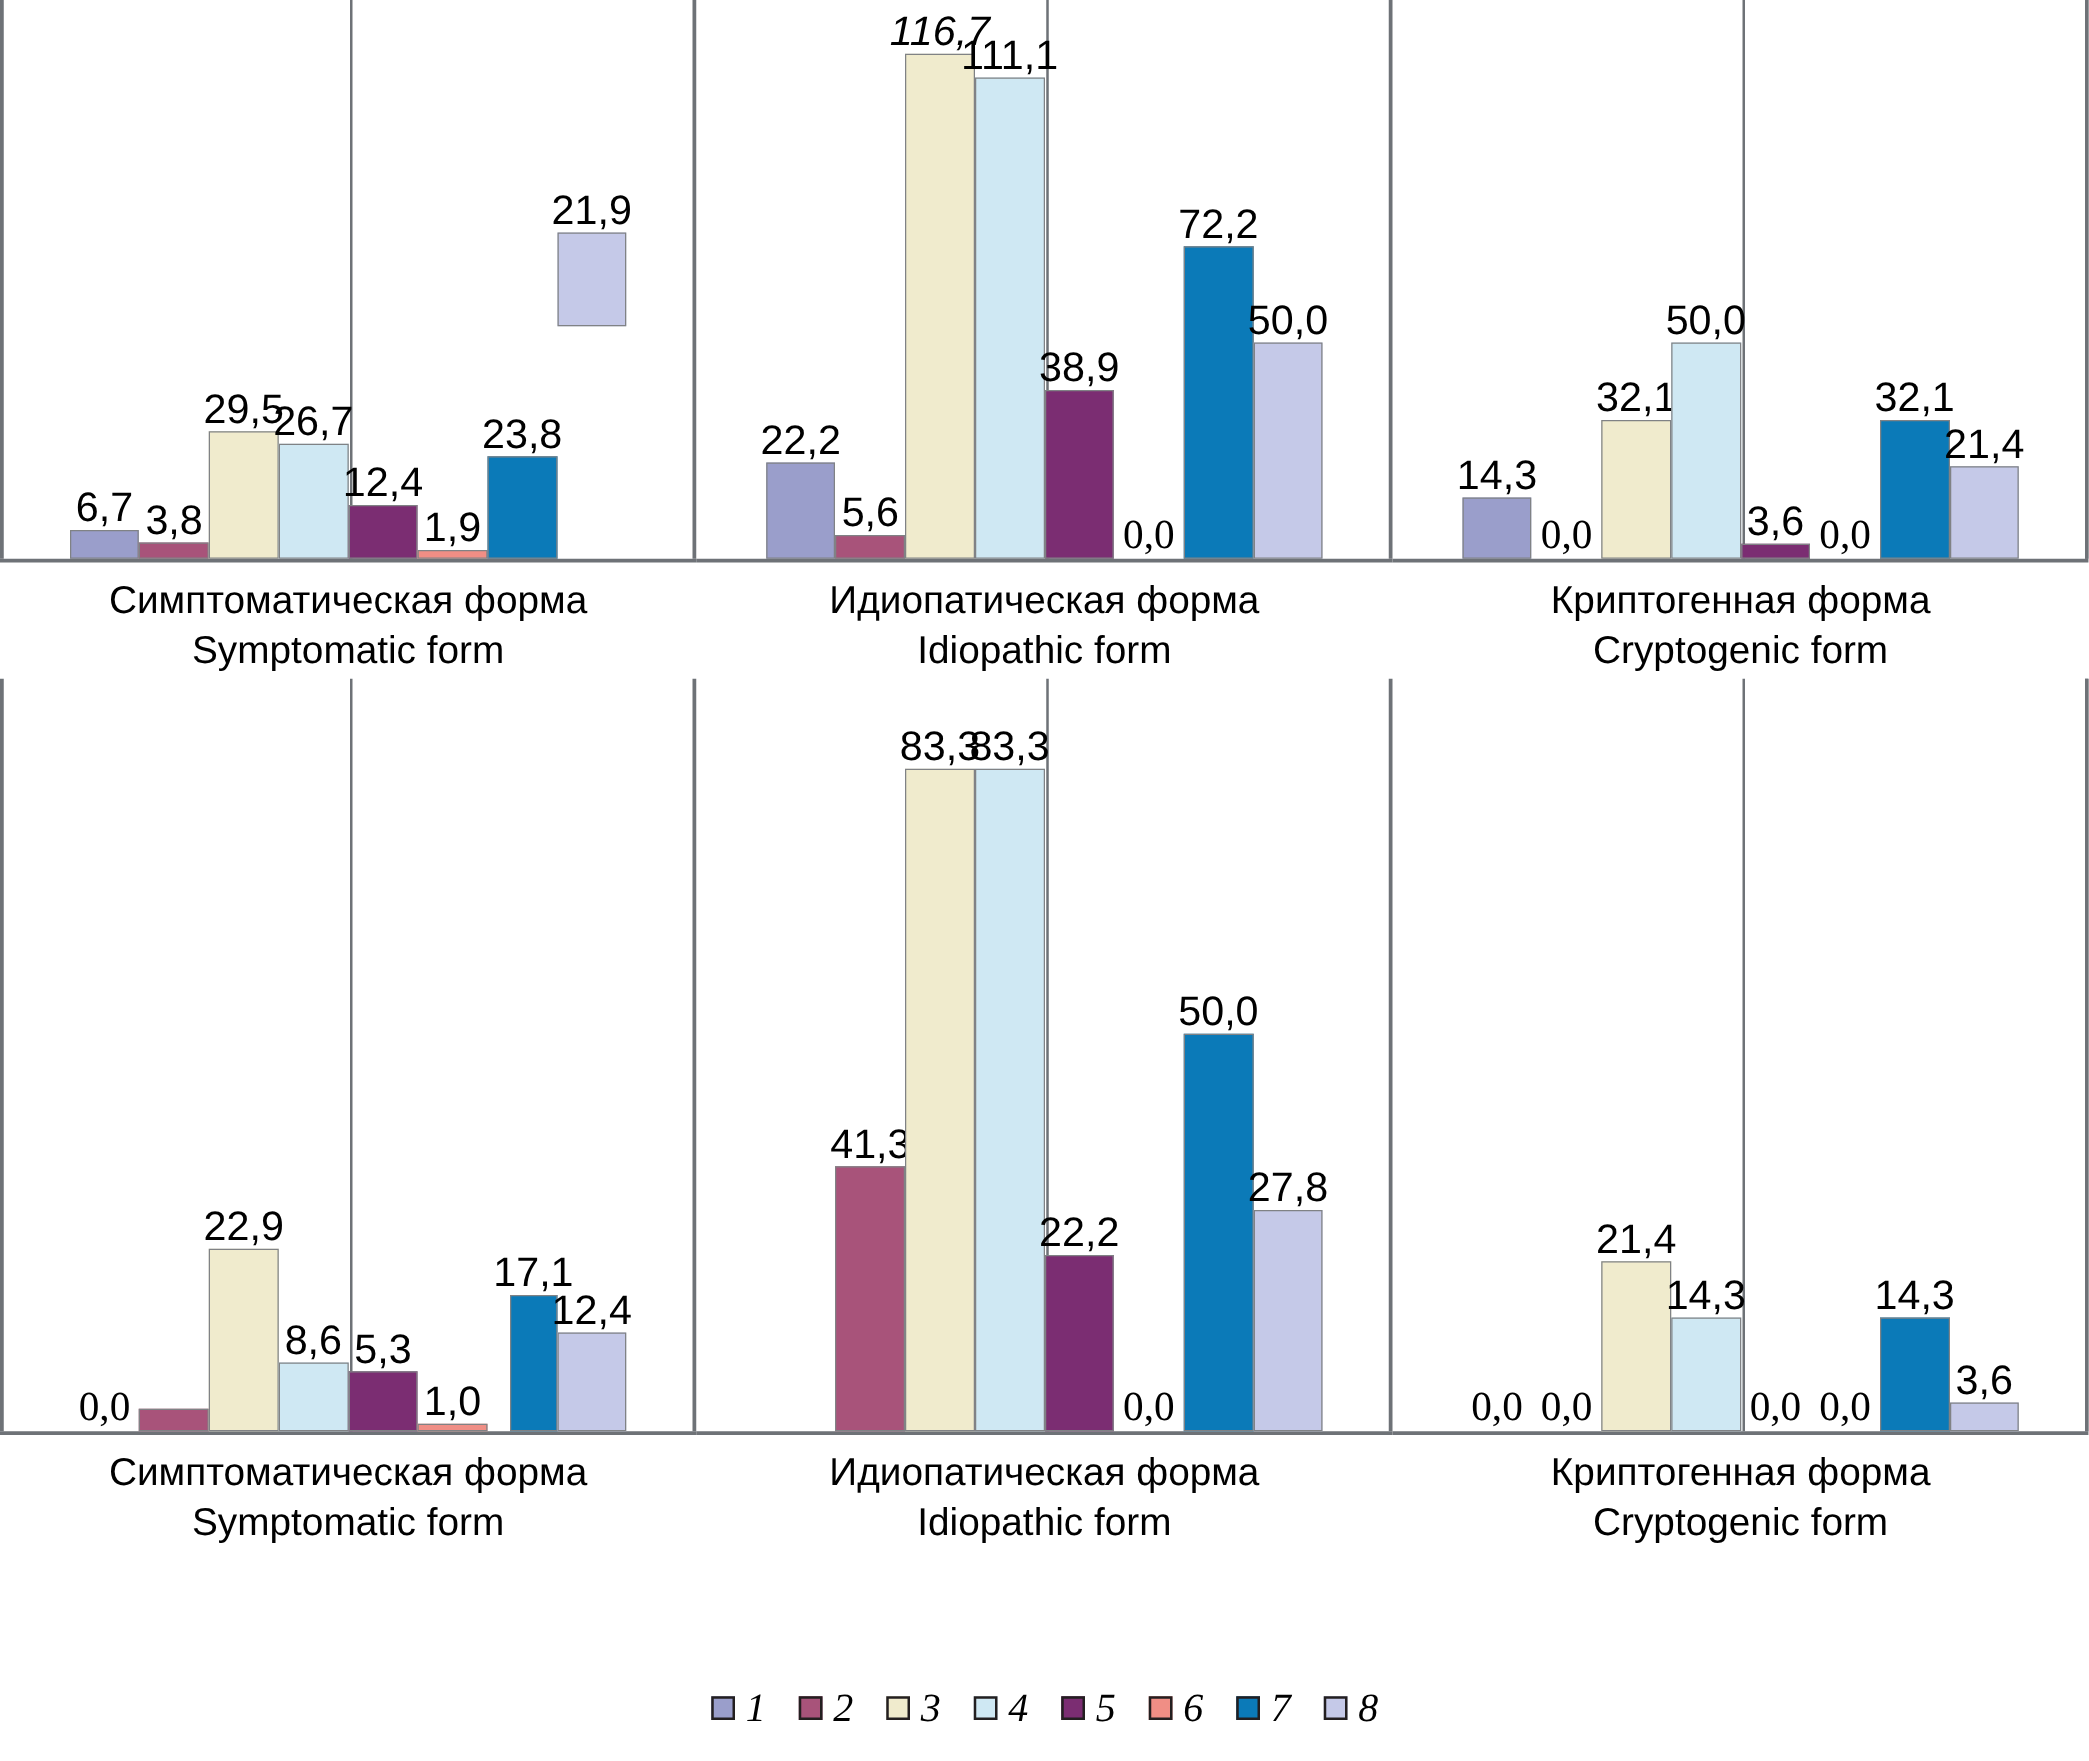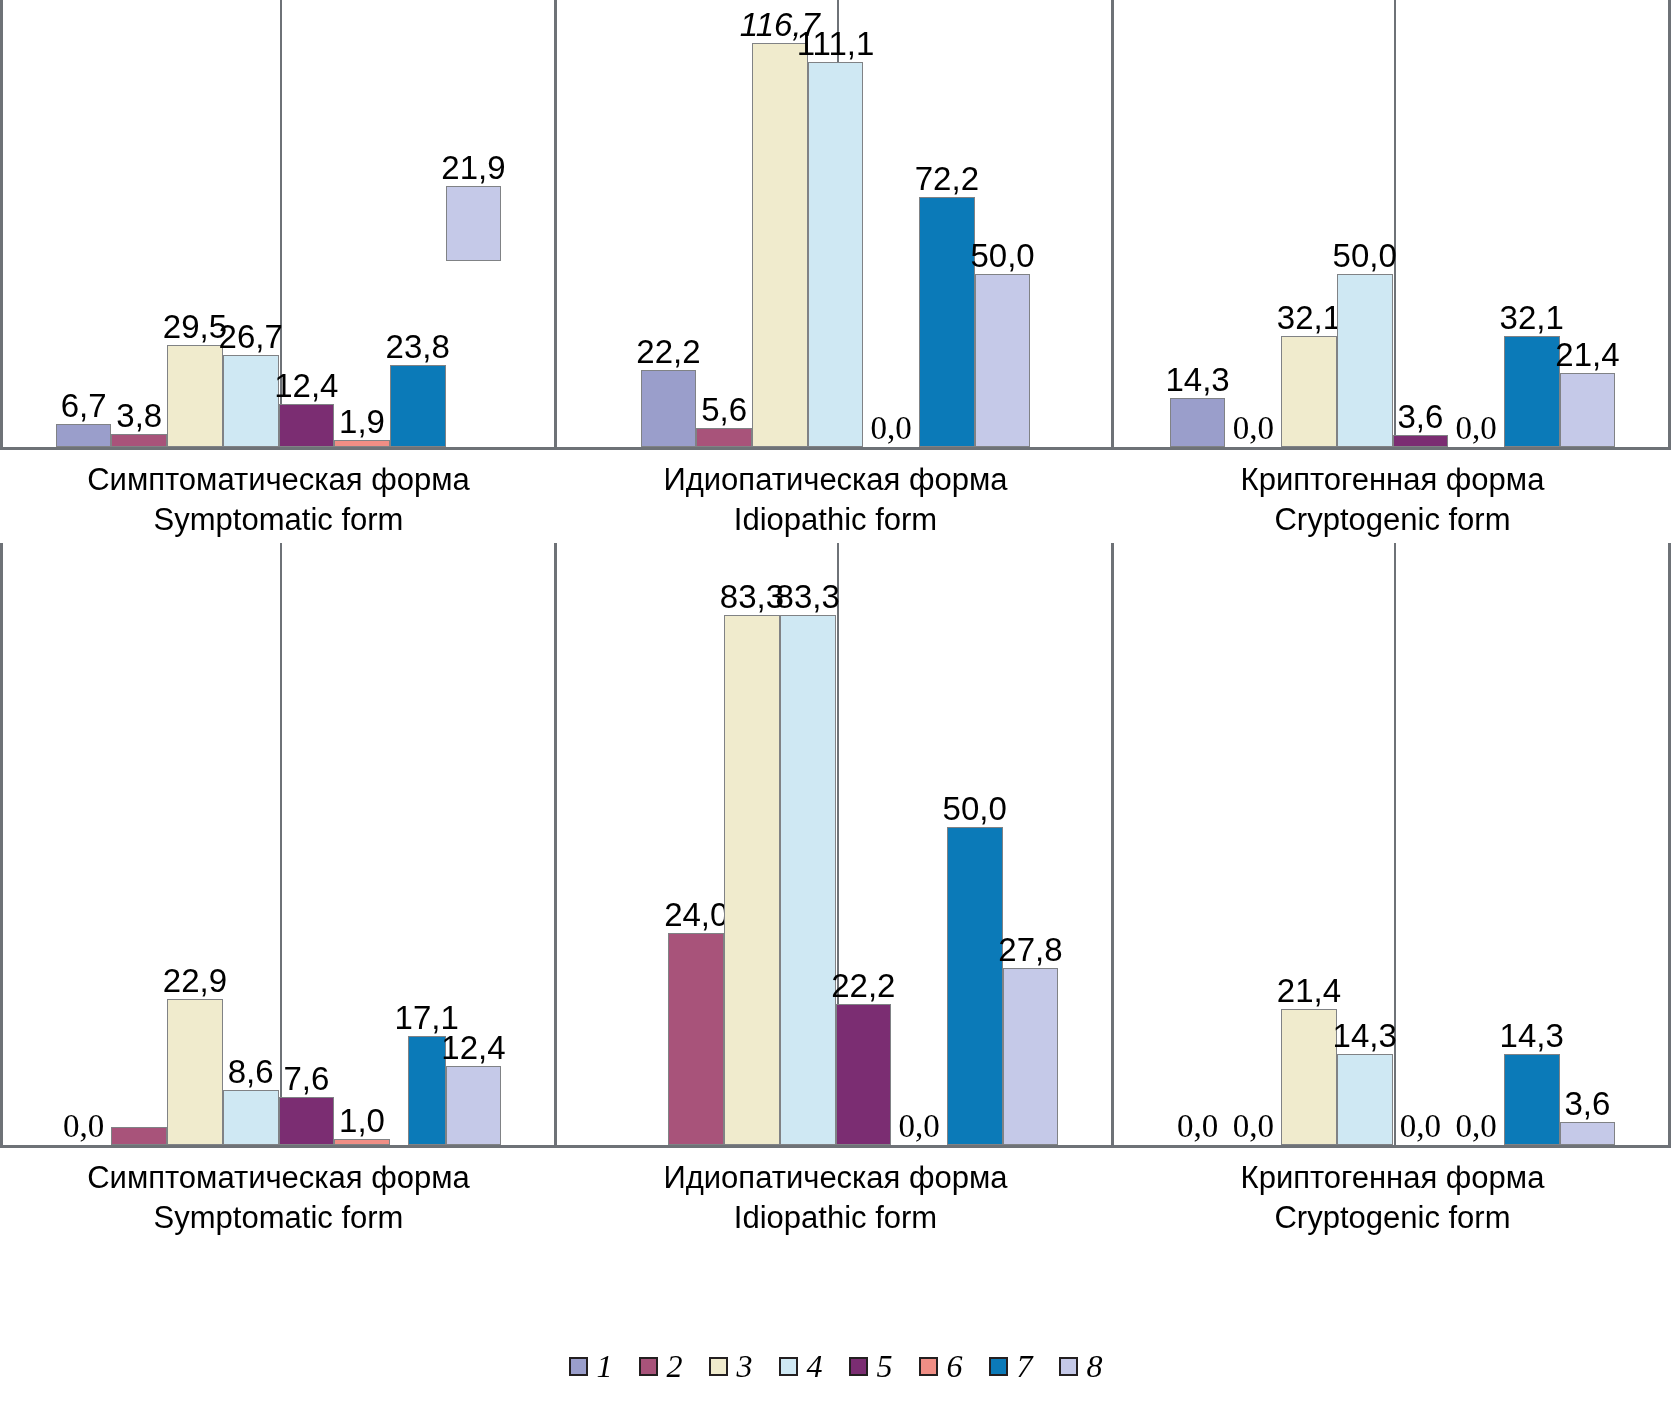--- a/index.html
+++ b/index.html
@@ -187,20 +187,25 @@
                 <div class="bar" style="height: 403.962px; background: rgb(240, 235, 205);">
                   <span class="vlabel">116,7</span>
                 </div>
               </div>
               <div class="bar-slot" style="width: 10%;">
                 <div class="bar" style="height: 384.577px; background: rgb(207, 232, 243);">
                   <span class="vlabel">111,1</span>
                 </div>
               </div>
               <div class="bar-slot" style="width: 10%;">
+                <div class="bar" style="height: 134.654px; background: rgb(123, 45, 114);">
+                  <span class="vlabel">38,9</span>
+                </div>
+              </div>
+              <div class="bar-slot" style="width: 10%;">
                 <div class="bar zero" style="height: 0px; background: rgb(240, 142, 133);">
                   <span class="vlabel zl">0,0</span>
                 </div>
               </div>
               <div class="bar-slot" style="width: 10%;">
                 <div class="bar" style="height: 249.923px; background: rgb(11, 122, 184);">
                   <span class="vlabel">72,2</span>
                 </div>
               </div>
               <div class="bar-slot" style="width: 10%;">
@@ -292,21 +297,21 @@
                   <span class="vlabel">22,9</span>
                 </div>
               </div>
               <div class="bar-slot" style="width: 10%;">
                 <div class="bar" style="height: 54.7684px; background: rgb(207, 232, 243);">
                   <span class="vlabel">8,6</span>
                 </div>
               </div>
               <div class="bar-slot" style="width: 10%;">
                 <div class="bar" style="height: 48.4px; background: rgb(123, 45, 114);">
-                  <span class="vlabel">7,6</span>
+                  <span class="vlabel">5,3</span>
                 </div>
               </div>
               <div class="bar-slot" style="width: 10%;">
                 <div class="bar" style="height: 6.36842px; background: rgb(240, 142, 133);">
                   <span class="vlabel">1,0</span>
                 </div>
               </div>
               <div class="bar-slot" style="width: 10%;">
                 <div class="bar" style="height: 108.9px; background: rgb(11, 122, 184); margin-left: 18px;">
                   <span class="vlabel">17,1</span>
@@ -327,21 +332,21 @@
         <div class="panel">
           <div class="plot" style="height: 605px;">
             <div class="divider" style="right: 0px;"></div>
             <div class="divider" style="left: calc(50% + 1px); width: 2px;"></div>
             <div class="bars">
               <div class="bar-slot" style="width: 10%;">
                 <div class="bar zero" style="height: 0px; background: rgb(154, 158, 203);"></div>
               </div>
               <div class="bar-slot" style="width: 10%;">
                 <div class="bar" style="height: 212.068px; background: rgb(168, 83, 122);">
-                  <span class="vlabel">24,0</span>
+                  <span class="vlabel">41,3</span>
                 </div>
               </div>
               <div class="bar-slot" style="width: 10%;">
                 <div class="bar" style="height: 530.489px; background: rgb(240, 235, 205);">
                   <span class="vlabel">83,3</span>
                 </div>
               </div>
               <div class="bar-slot" style="width: 10%;">
                 <div class="bar" style="height: 530.489px; background: rgb(207, 232, 243);">
                   <span class="vlabel">83,3</span>

